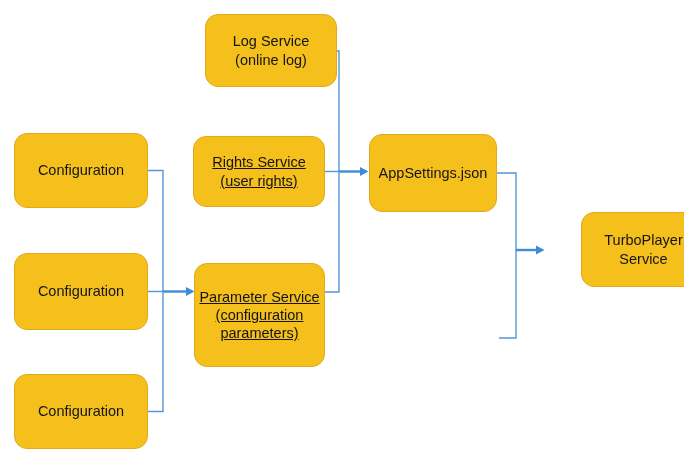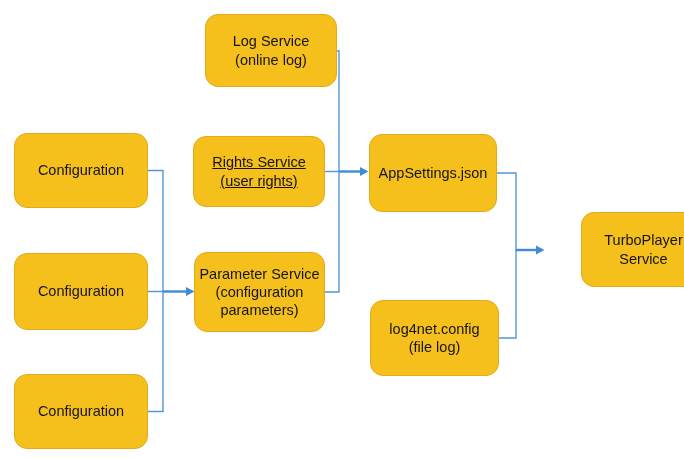--- a/index.html
+++ b/index.html
@@ -87,25 +87,23 @@
   <div class="node" style="left:14px; top:253px; width:134px; height:77px;">Configuration</div>
 
   <div class="node" style="left:14px; top:374px; width:134px; height:75px;">Configuration</div>
 
   <div class="node" style="left:193px; top:14px; width:132px; height:73px;margin-left:12px;">Log Service
 (online log)</div>
 
   <div class="node" style="left:193px; top:136px; width:132px; height:71px;text-decoration:underline;">Rights Service
 (user rights)</div>
 
-  <div class="node" style="left:194px; top:252px; width:131px; height:80px;">Parameter Service
+  <div class="node" style="left:194px; top:263px; width:131px; height:104px;text-decoration:underline;">Parameter Service
 (configuration
 parameters)</div>
 
   <div class="node" style="left:369px; top:134px; width:128px; height:78px;">AppSettings.json</div>
 
-  <div class="node" style="left:370px; top:300px; width:129px; height:76px;">log4net.config
-(file log)</div>
 
   <div class="node" style="left:545px; top:212px; width:125px; height:75px;margin-left:36px;">TurboPlayer
 Service</div>
 
 </div>
 
 </body></html>

